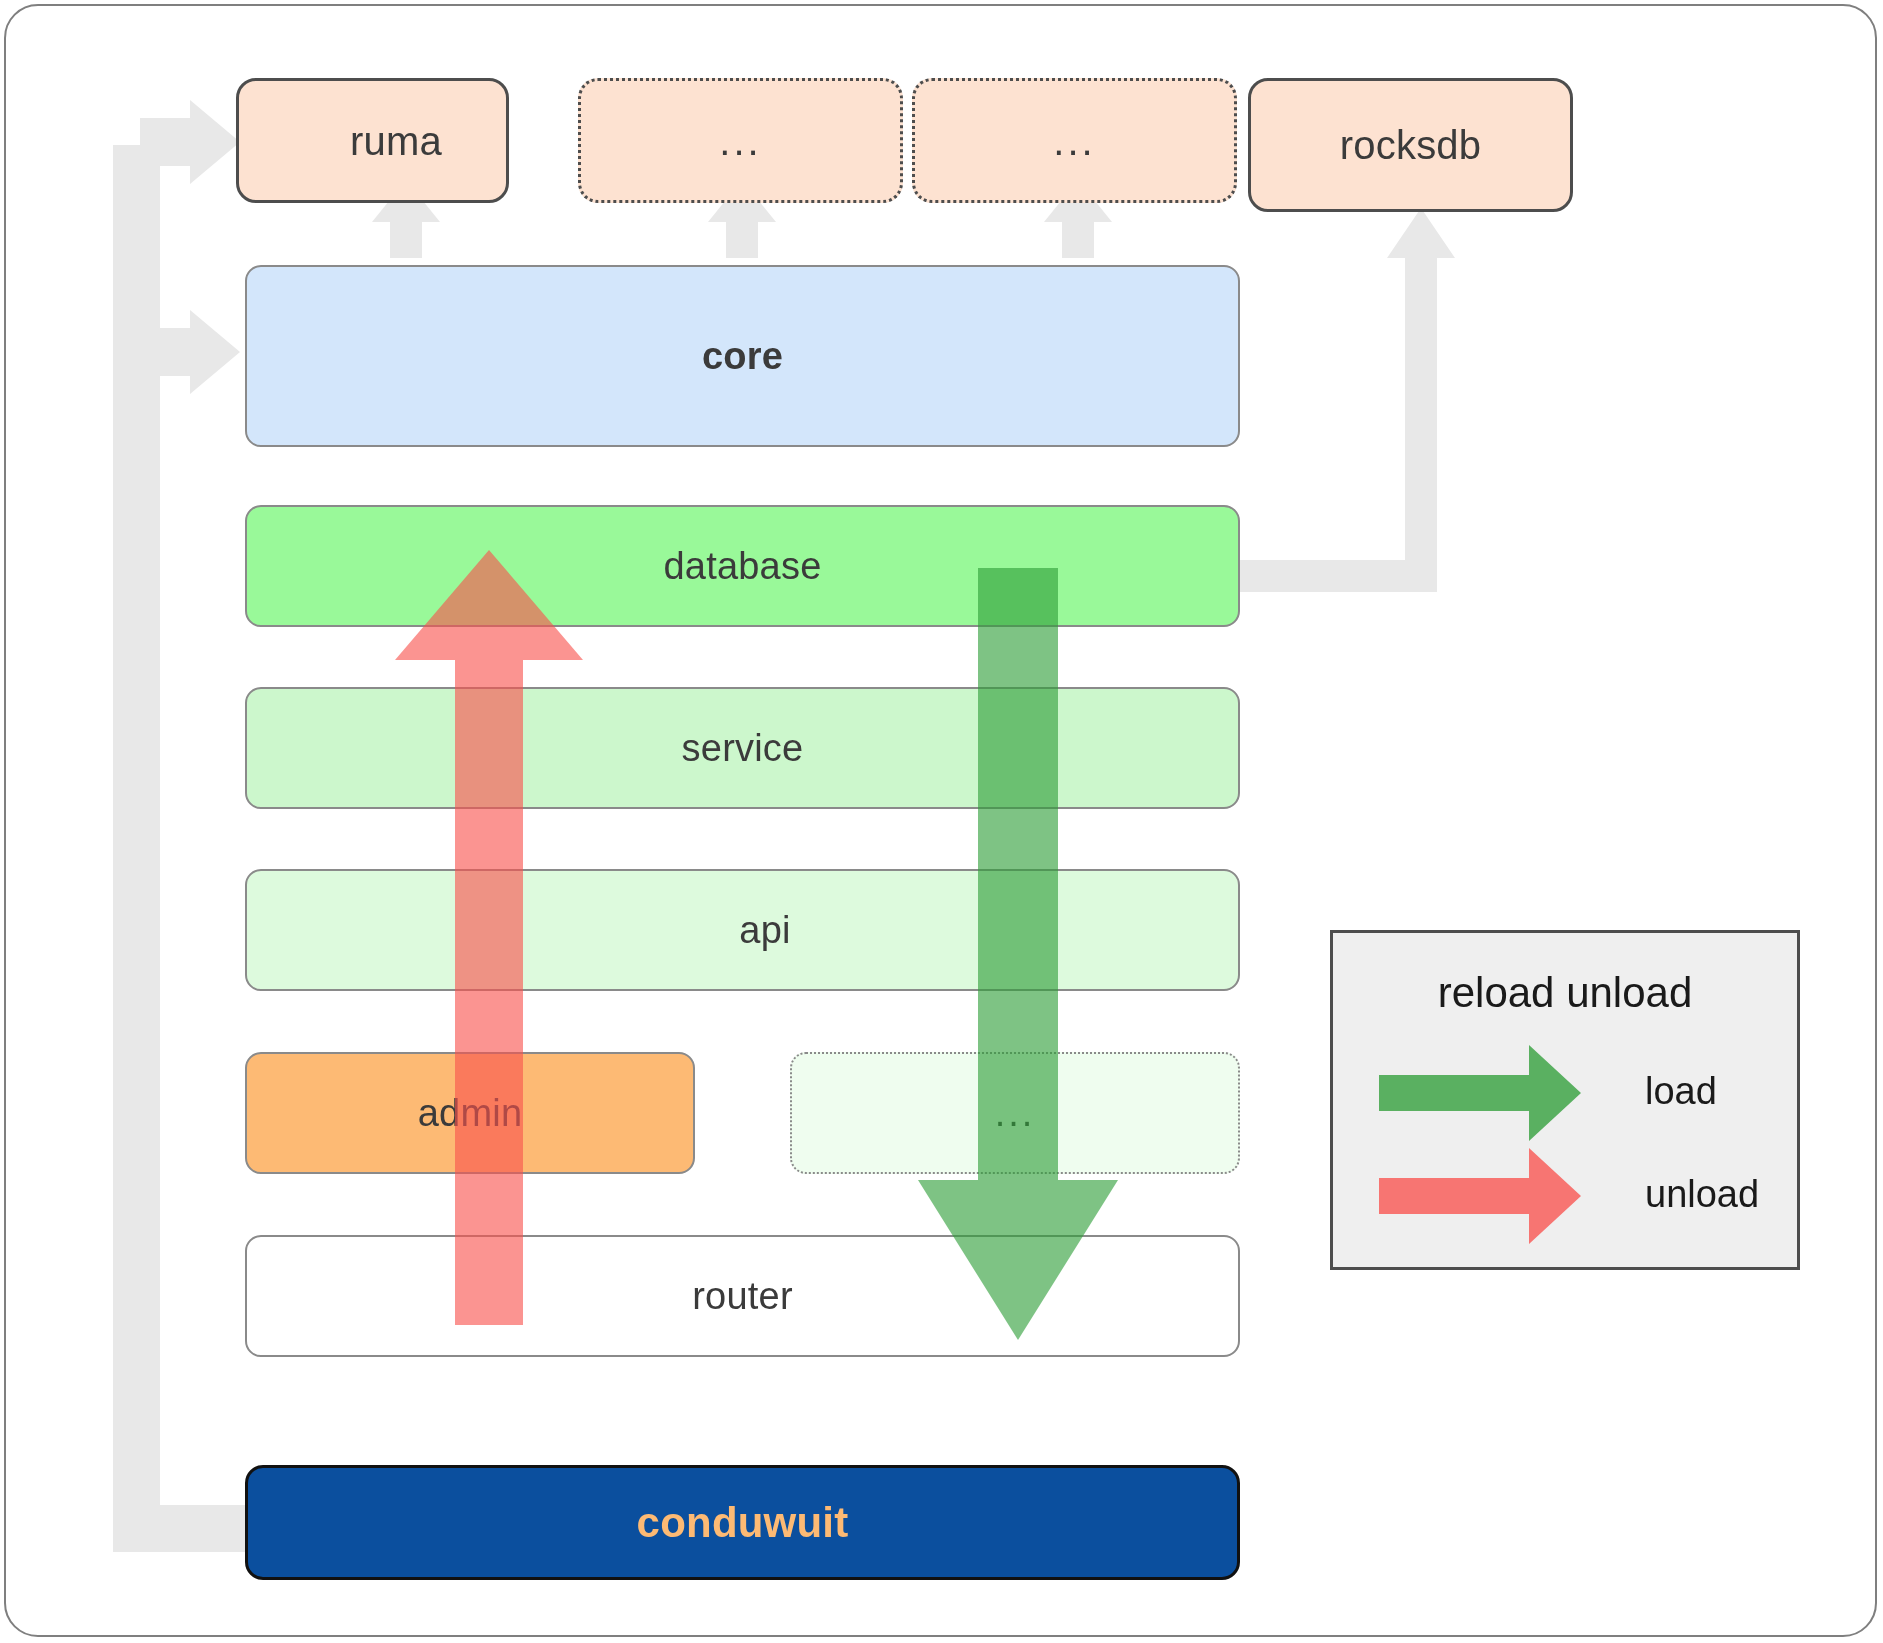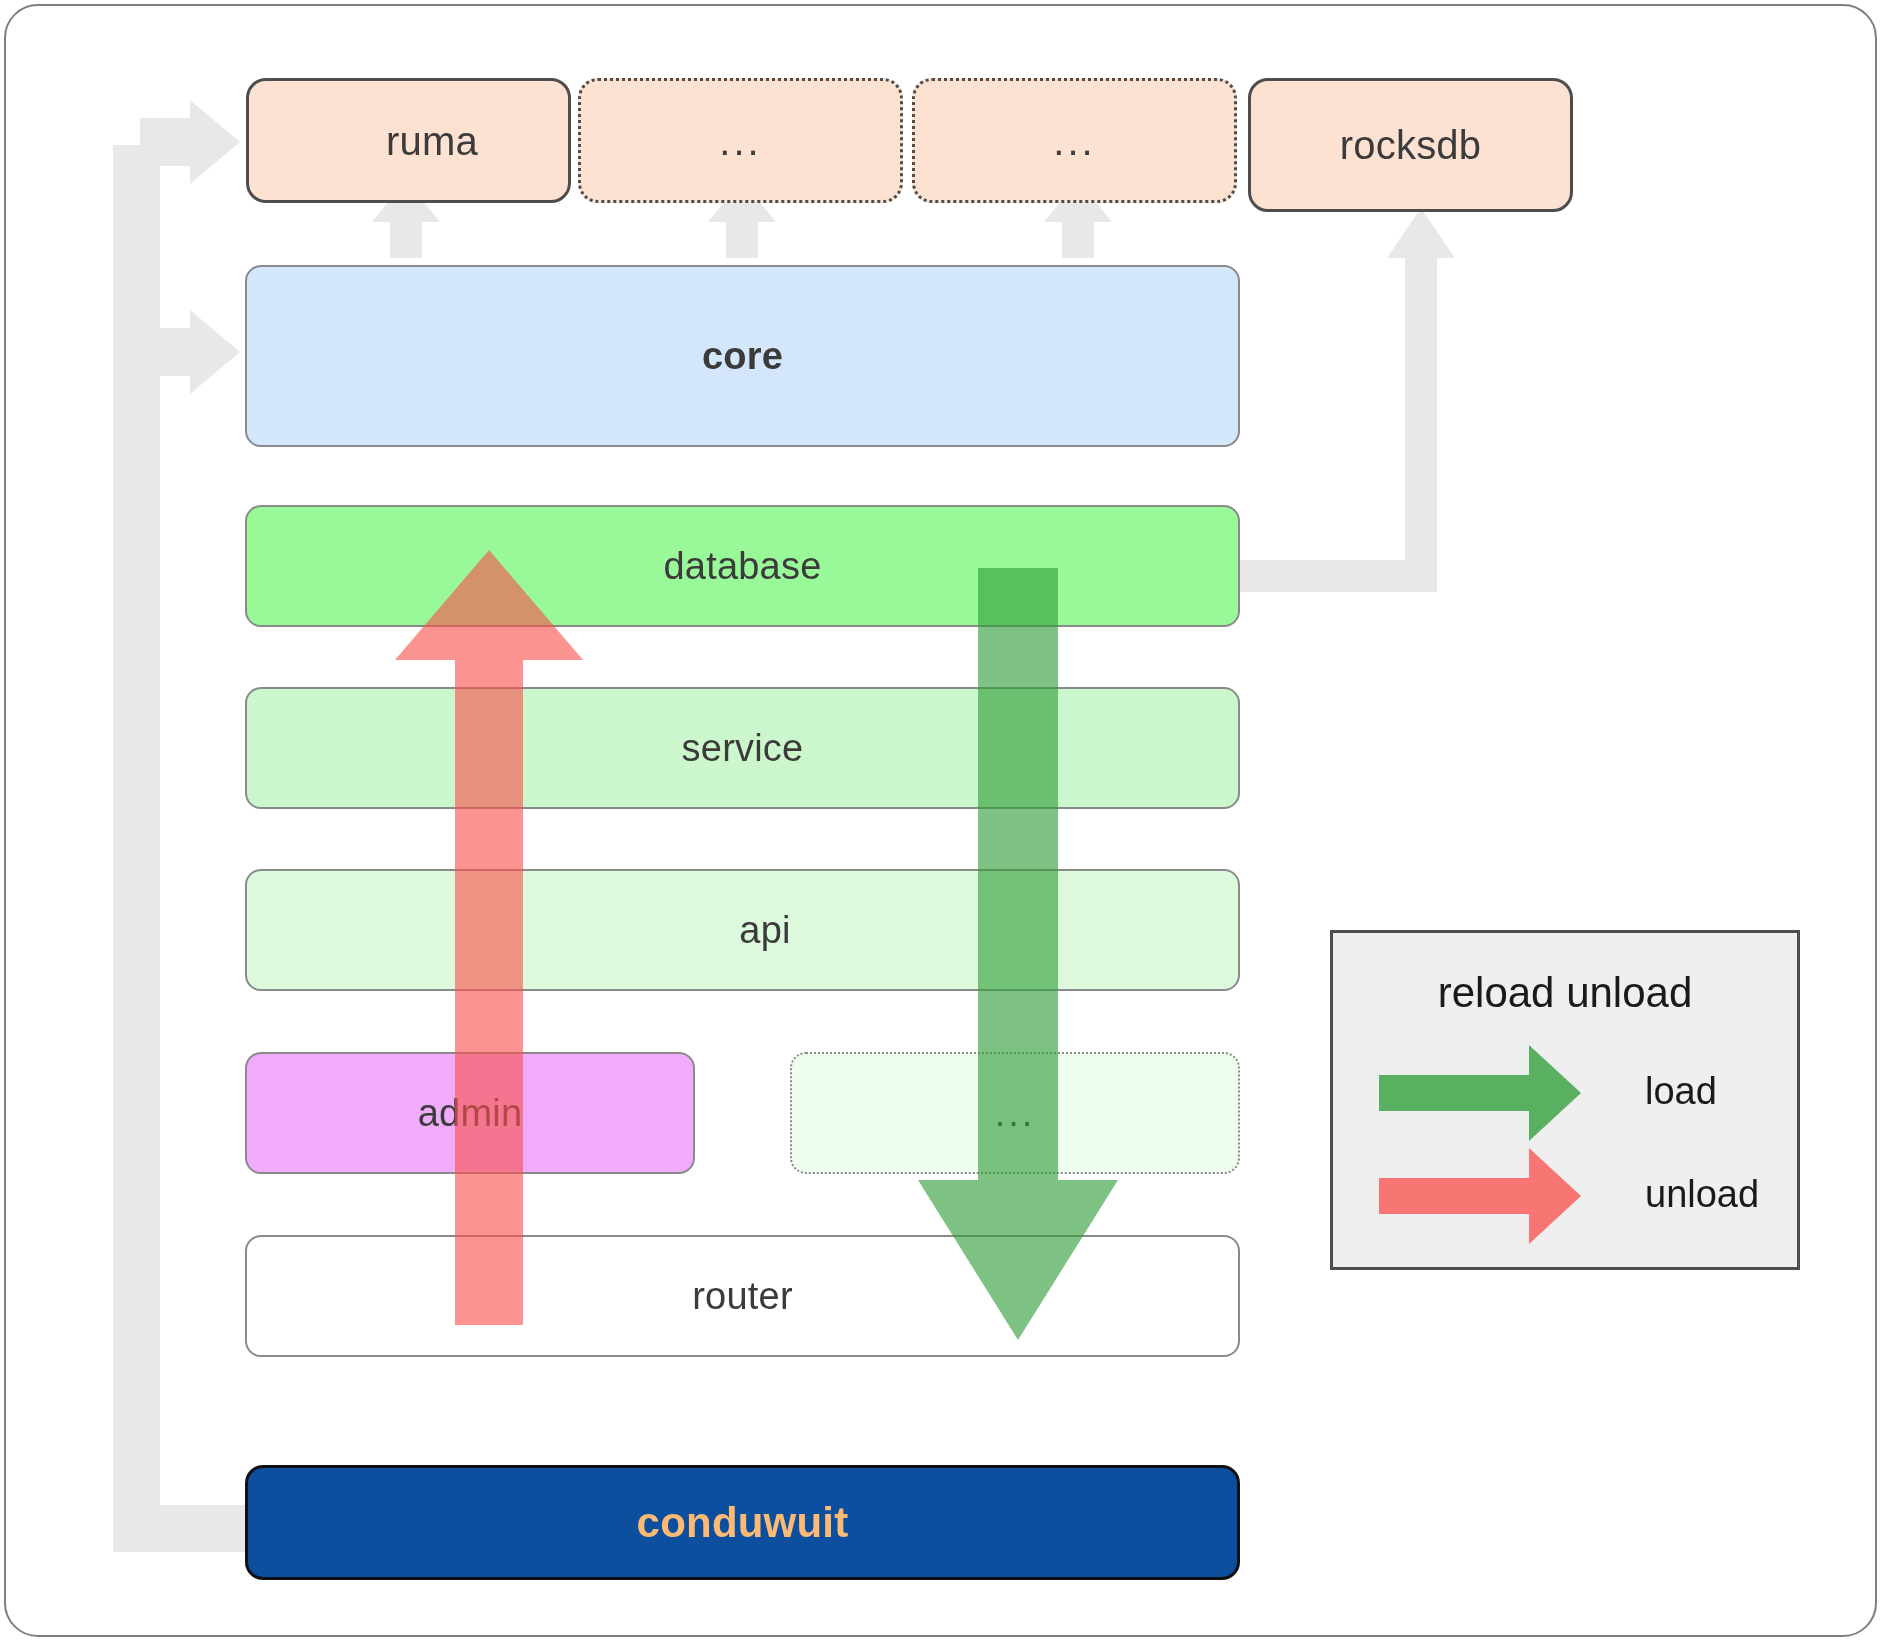--- a/index.html
+++ b/index.html
@@ -61,21 +61,21 @@
     border: 2px solid #8a8a8a;
     border-radius: 16px;
   }
   .layer-box.dotted {
     border: 2px dotted #8a8a8a;
   }
   .core-box { background: #d3e6fb; }
   .database-box { background: #99f999; }
   .service-box { background: #ccf7cc; }
   .api-box { background: #ddfadd; padding-left: 45px; }
-  .admin-box { background: #f0abfc; }
+  .admin-box { background: #fdba74; }
   .ellipsis-box { background: #effdef; }
   .router-box { background: #ffffff; }
 
   .conduwuit-box {
     background: #0b4f9e;
     border: 3px solid #111111;
     border-radius: 18px;
   }
   .conduwuit-box .lbl {
     color: #fdba74;
@@ -129,21 +129,21 @@
       <path d="M140,328 L190,328 L190,310 L240,352 L190,394 L190,376 L140,376 Z"></path>
 
       <path d="M390,258 L390,222 L372,222 L406,180 L440,222 L422,222 L422,258 Z"></path>
       <path d="M726,258 L726,222 L708,222 L742,180 L776,222 L758,222 L758,258 Z"></path>
       <path d="M1062,258 L1062,222 L1044,222 L1078,180 L1112,222 L1094,222 L1094,258 Z"></path>
 
       <path d="M1240,560 L1405,560 L1405,258 L1387,258 L1421,208 L1455,258 L1437,258 L1437,592 L1240,592 Z"></path>
     </g>
   </svg>
 
-  <div class="node dep-box" style="left:246px; top:78px; width:325px; height:125px;padding-left:47px;">
+  <div class="node dep-box" style="left:236px; top:78px; width:273px; height:125px;padding-left:47px;">
     <span class="lbl">ruma</span>
   </div>
   <div class="node dep-box dashed" style="left:578px; top:78px; width:325px; height:125px;">
     <span class="lbl">...</span>
   </div>
   <div class="node dep-box dashed" style="left:912px; top:78px; width:325px; height:125px;">
     <span class="lbl">...</span>
   </div>
   <div class="node dep-box" style="left:1248px; top:78px; width:325px; height:134px;">
     <span class="lbl">rocksdb</span>

